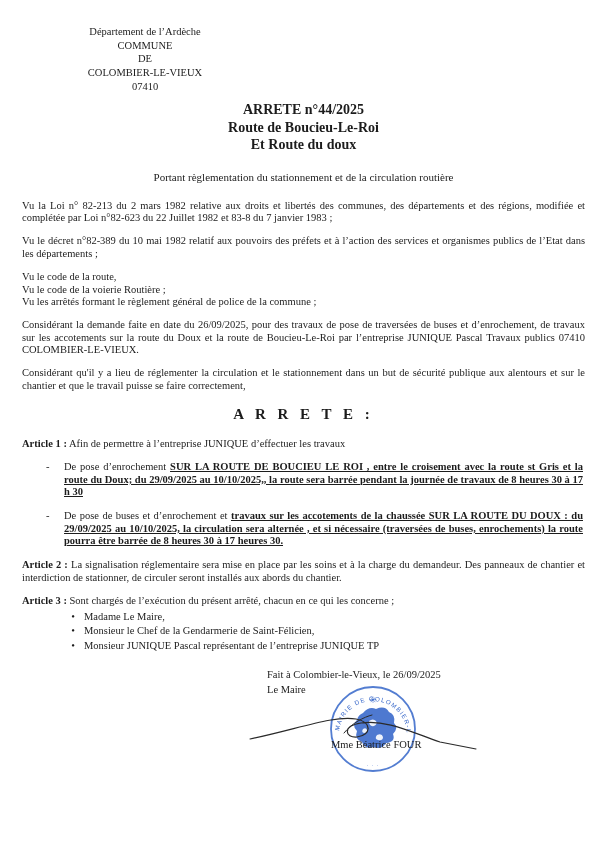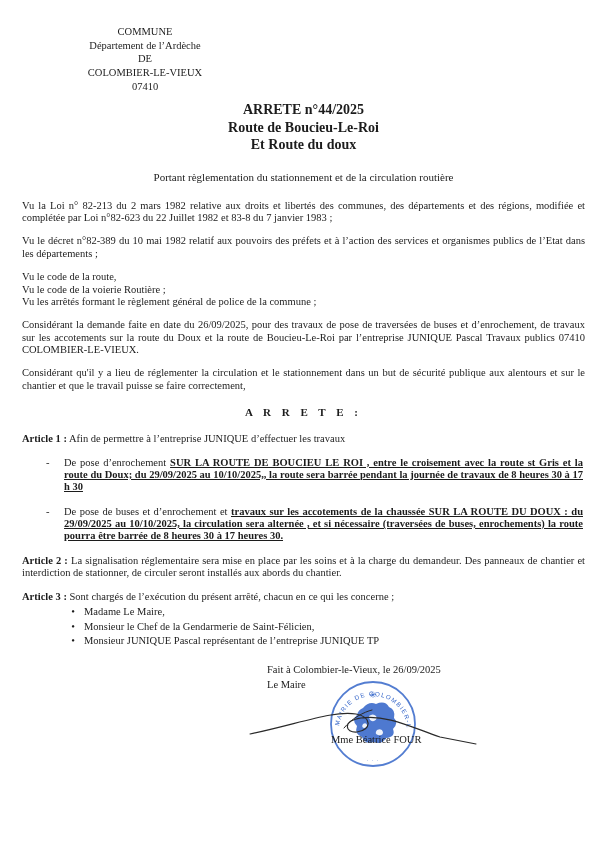--- a/index.html
+++ b/index.html
@@ -25,21 +25,21 @@
   .title-block{text-align:center;font-weight:bold;margin-top:8px;font-size:14px;}
   .title-block div{line-height:1.25;}
   .subtitle{text-align:center;font-weight:normal;margin-top:17px;font-size:11px;}
   .body-text{margin-top:16px;}
   p{margin:0 0 11px 0;text-align:justify;}
   p.tight{margin-bottom:0;}
   .vu-group{margin:0 0 11px 0;}
   .vu-group div{line-height:1.18;}
   .arrete-heading{
     text-align:center;font-weight:bold;letter-spacing:4px;
-    font-size:11px;margin:14px 0 14px 0;
+    font-size:15px;margin:14px 0 14px 0;
   }
   .art-label{font-weight:bold;}
   .dash-list{margin:0 0 4px 0;}
   .dash-item{display:flex;margin:0 0 12px 0;}
   .dash-item .marker{width:18px;flex:0 0 18px;margin-left:24px;text-align:left;}
   .dash-item .content{flex:1;text-align:justify;padding-right:2px;}
   .emph{font-weight:bold;text-decoration:underline;}
   .bullet-list{margin:2px 0 10px 0;}
   .bullet-item{display:flex;margin:0 0 1px 0;line-height:1.3;}
   .bullet-item .marker{width:22px;flex:0 0 22px;margin-left:40px;text-align:center;}
@@ -48,22 +48,22 @@
   .sig-name{position:absolute;left:265px;top:72px;margin-left:44px;}
   .stamp{position:absolute;left:303px;top:16px;width:96px;height:92px;}
   .signature-svg{position:absolute;left:226px;top:26px;width:232px;height:62px;}
 </style>
 </head>
 <body>
 
 <div class="page">
 
   <div class="commune-header">
+    <div>Département de l’Ardèche</div>
     <div>COMMUNE</div>
-    <div>Département de l’Ardèche</div>
     <div>DE</div>
     <div>COLOMBIER-LE-VIEUX</div>
     <div>07410</div>
   </div>
 
   <div class="title-block">
     <div>ARRETE n°44/2025</div>
     <div>Route de Boucieu-Le-Roi</div>
     <div>Et Route du doux</div>
   </div>

